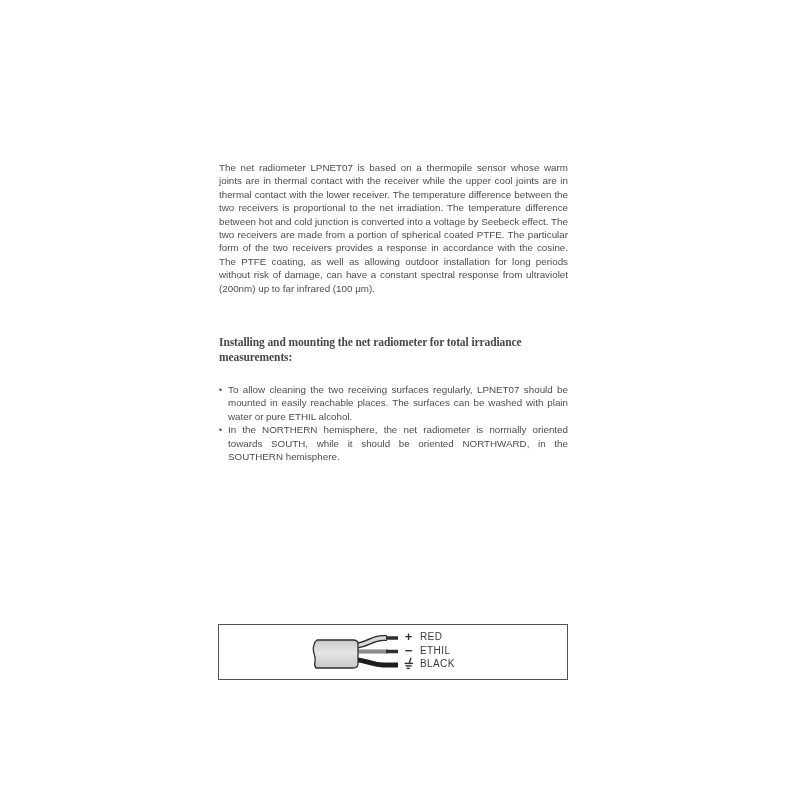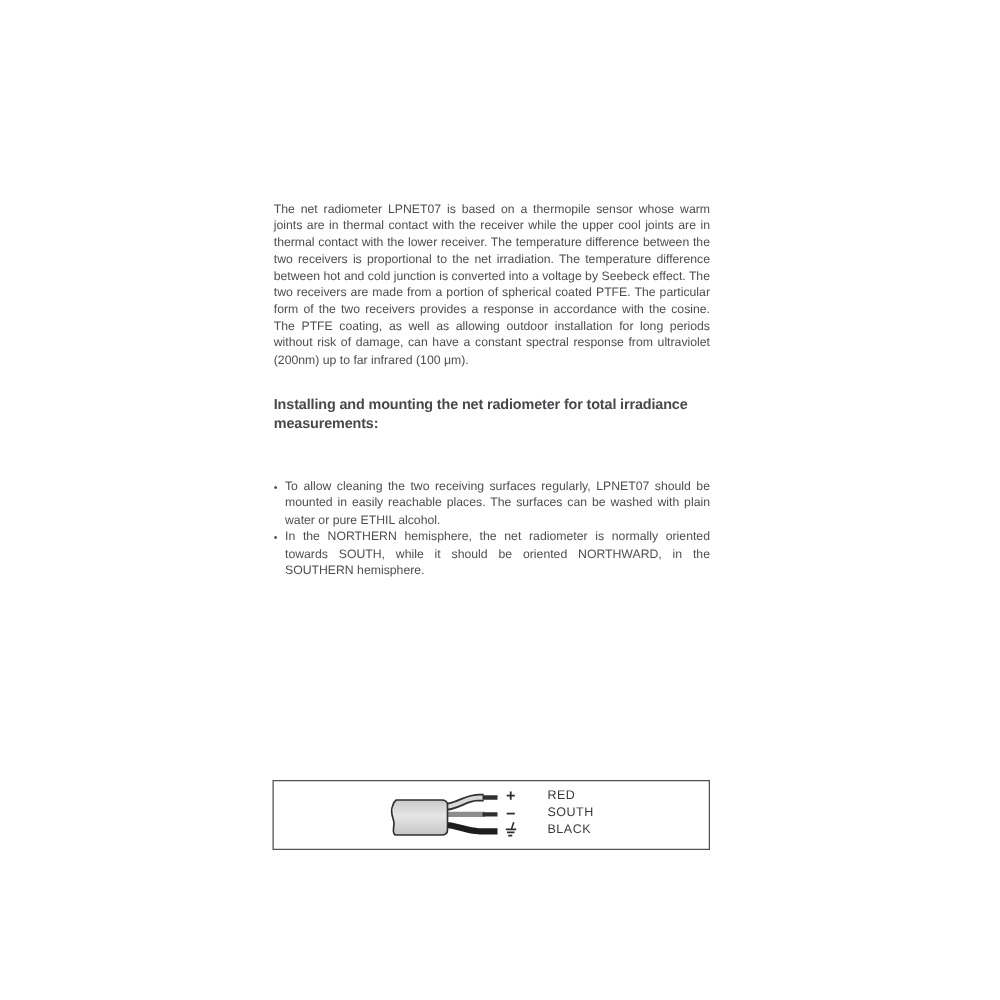--- a/index.html
+++ b/index.html
@@ -51,33 +51,33 @@
   }
   .wire-row.red   { top:5px; }
   .wire-row.blue  { top:18.5px; }
   .wire-row.black { top:31.5px; }
   .wire-symbol {
     display:inline-block; width:17px; text-align:center;
     font-size:13px; font-weight:700; color:#2f2f2f; line-height:13px;
   }
   .wire-symbol svg { display:block; margin:0 auto; }
   .wire-label {
-    margin-left:21px; font-size:10px; letter-spacing:0.4px;
+    margin-left:3px; font-size:10px; letter-spacing:0.4px;
     color:#3a3a3c; line-height:13px;
   }
 </style>
 </head>
 <body>
 
 <div class="page">
 
 
   <p class="col doc-para" style="top:161px;">The net radiometer LPNET07 is based on a thermopile sensor whose warm joints are in thermal contact with the receiver while the upper cool joints are in thermal contact with the lower receiver. The temperature difference between the two receivers is proportional to the net irradiation. The temperature difference between hot and cold junction is converted into a voltage by Seebeck effect. The two receivers are made from a portion of spherical coated PTFE. The particular form of the two receivers provides a response in accordance with the cosine. The PTFE coating, as well as allowing outdoor installation for long periods without risk of damage, can have a constant spectral response from ultraviolet (200nm) up to far infrared (100 μm).</p>
 
-  <h2 class="col doc-heading" style="top:317px;">Installing and mounting the net radiometer for total irradiance measurements:</h2>
+  <h2 class="col doc-heading" style="top:335px;font-family:Liberation Serif, serif;">Installing and mounting the net radiometer for total irradiance measurements:</h2>
 
   <ul class="col doc-list" style="top:383px;">
     <li>To allow cleaning the two receiving surfaces regularly, LPNET07 should be mounted in easily reachable places. The surfaces can be washed with plain water or pure ETHIL alcohol.</li>
     <li>In the NORTHERN hemisphere, the net radiometer is normally oriented towards SOUTH, while it should be oriented NORTHWARD, in the SOUTHERN hemisphere.</li>
   </ul>
 
   <h2 class="col doc-heading" style="top:614px;margin-top:19px;">Connection Diagram LPNET07</h2>
 
   <div class="diagram-box">
     <div class="diagram-inner">
@@ -104,21 +104,21 @@
                  C94,40 97,36 96,32 C95,28 93,24 95,20 C95.5,17.5 96.5,16 98,15 Z" fill="url(#sheathGrad)" stroke="#2f2f2f" stroke-width="1.3"></path>
       </svg>
 
       <div class="wire-row red">
         <span class="wire-symbol">+</span>
         <span class="wire-label">RED</span>
       </div>
 
       <div class="wire-row blue">
         <span class="wire-symbol">−</span>
-        <span class="wire-label">SOUTH</span>
+        <span class="wire-label">ETHIL</span>
       </div>
 
       <div class="wire-row black">
         <span class="wire-symbol">
           <svg width="12" height="13" viewBox="0 0 12 13">
             <line x1="8" y1="0.8" x2="6.2" y2="6.2" stroke="#2f2f2f" stroke-width="1.3"></line>
             <line x1="1.6" y1="6.4" x2="10" y2="6.4" stroke="#2f2f2f" stroke-width="1.4"></line>
             <line x1="2.6" y1="8.9" x2="8.6" y2="8.9" stroke="#2f2f2f" stroke-width="1.4"></line>
             <line x1="3.6" y1="11.4" x2="6.8" y2="11.4" stroke="#2f2f2f" stroke-width="1.4"></line>
           </svg>

